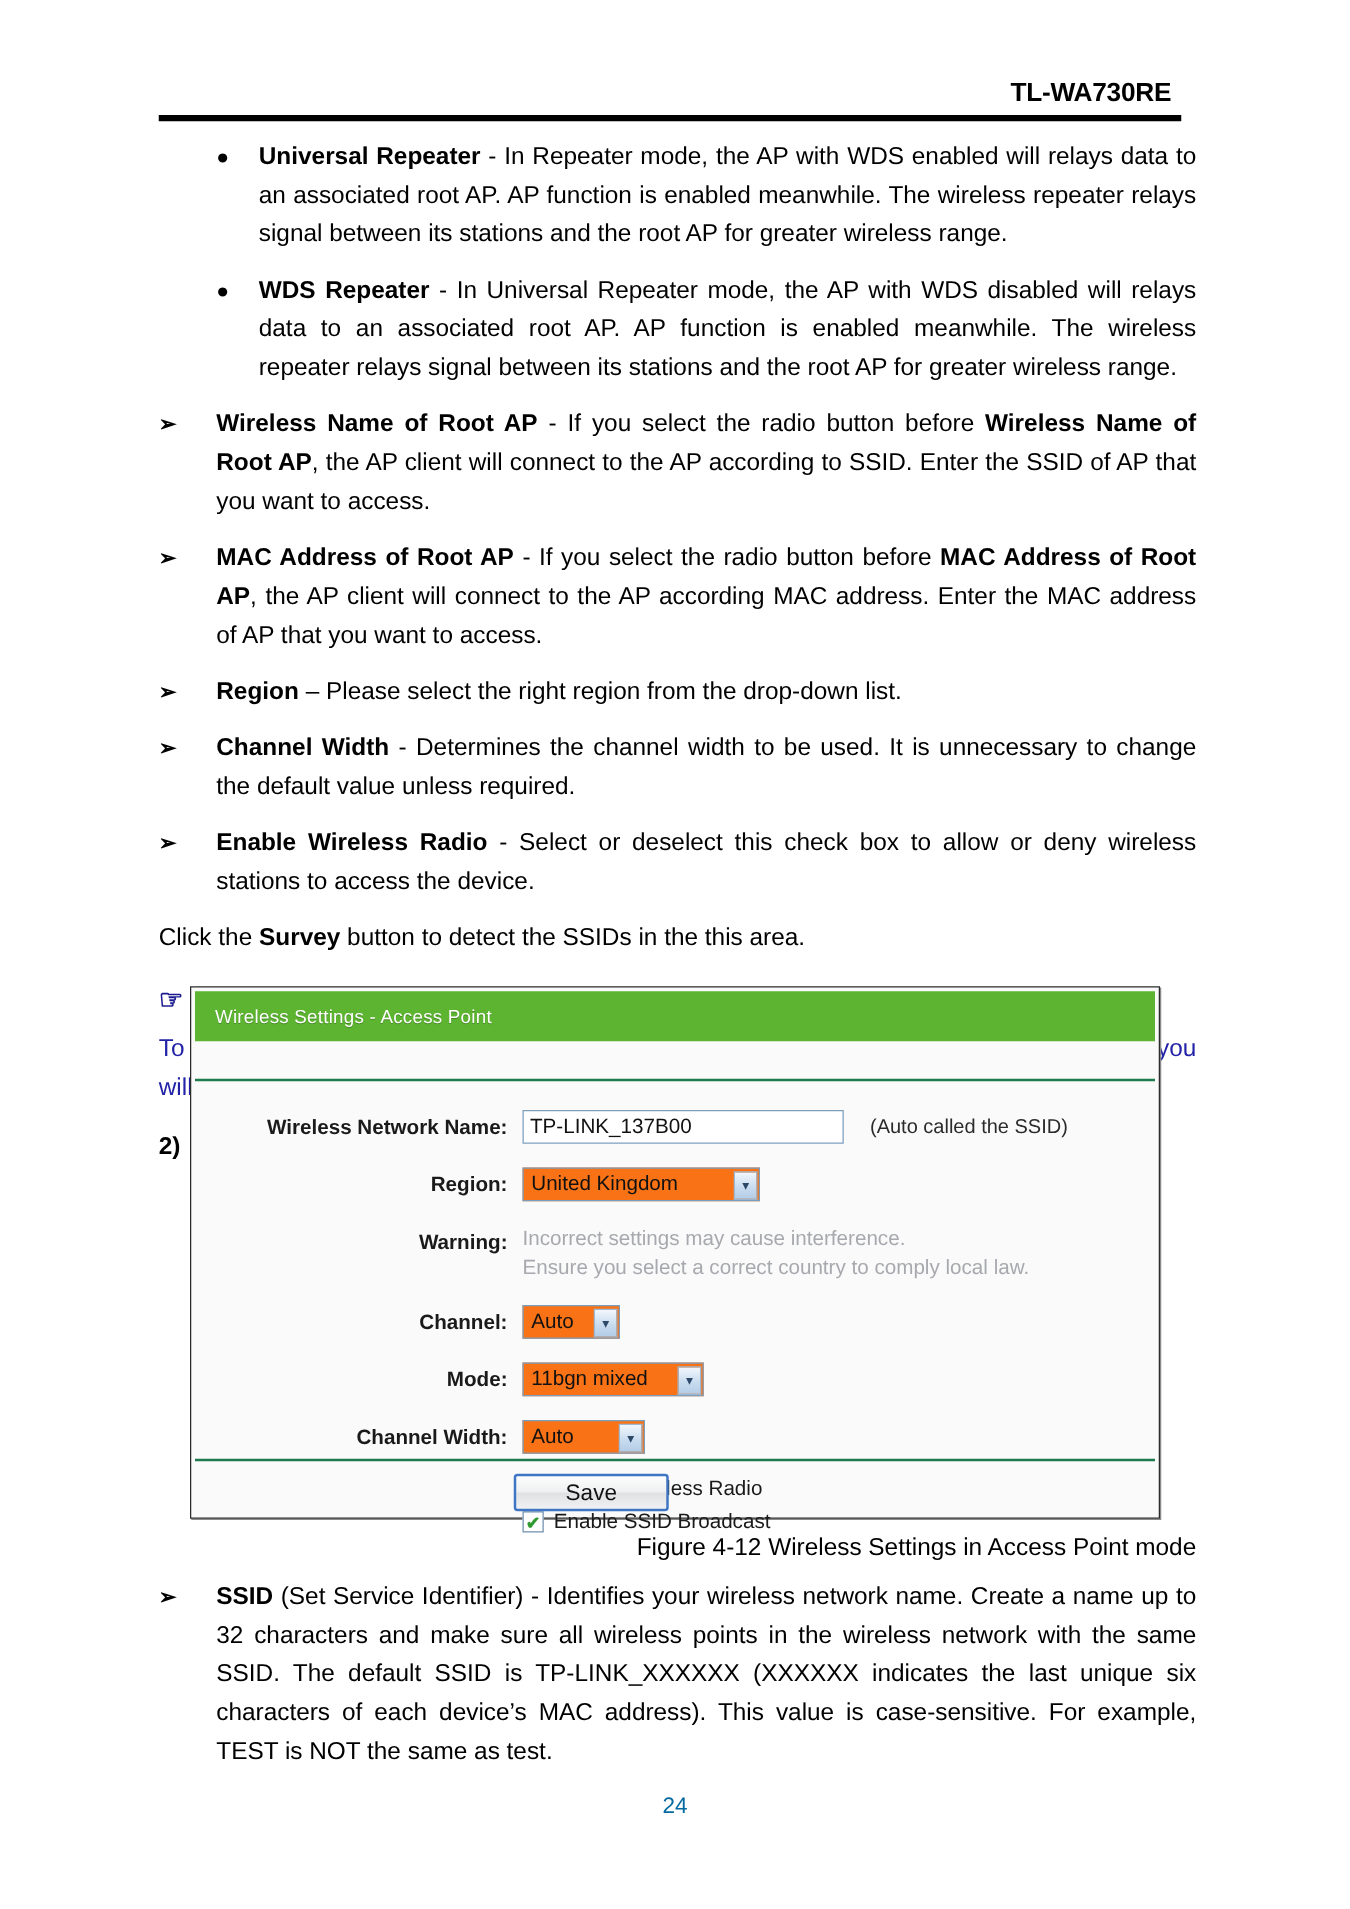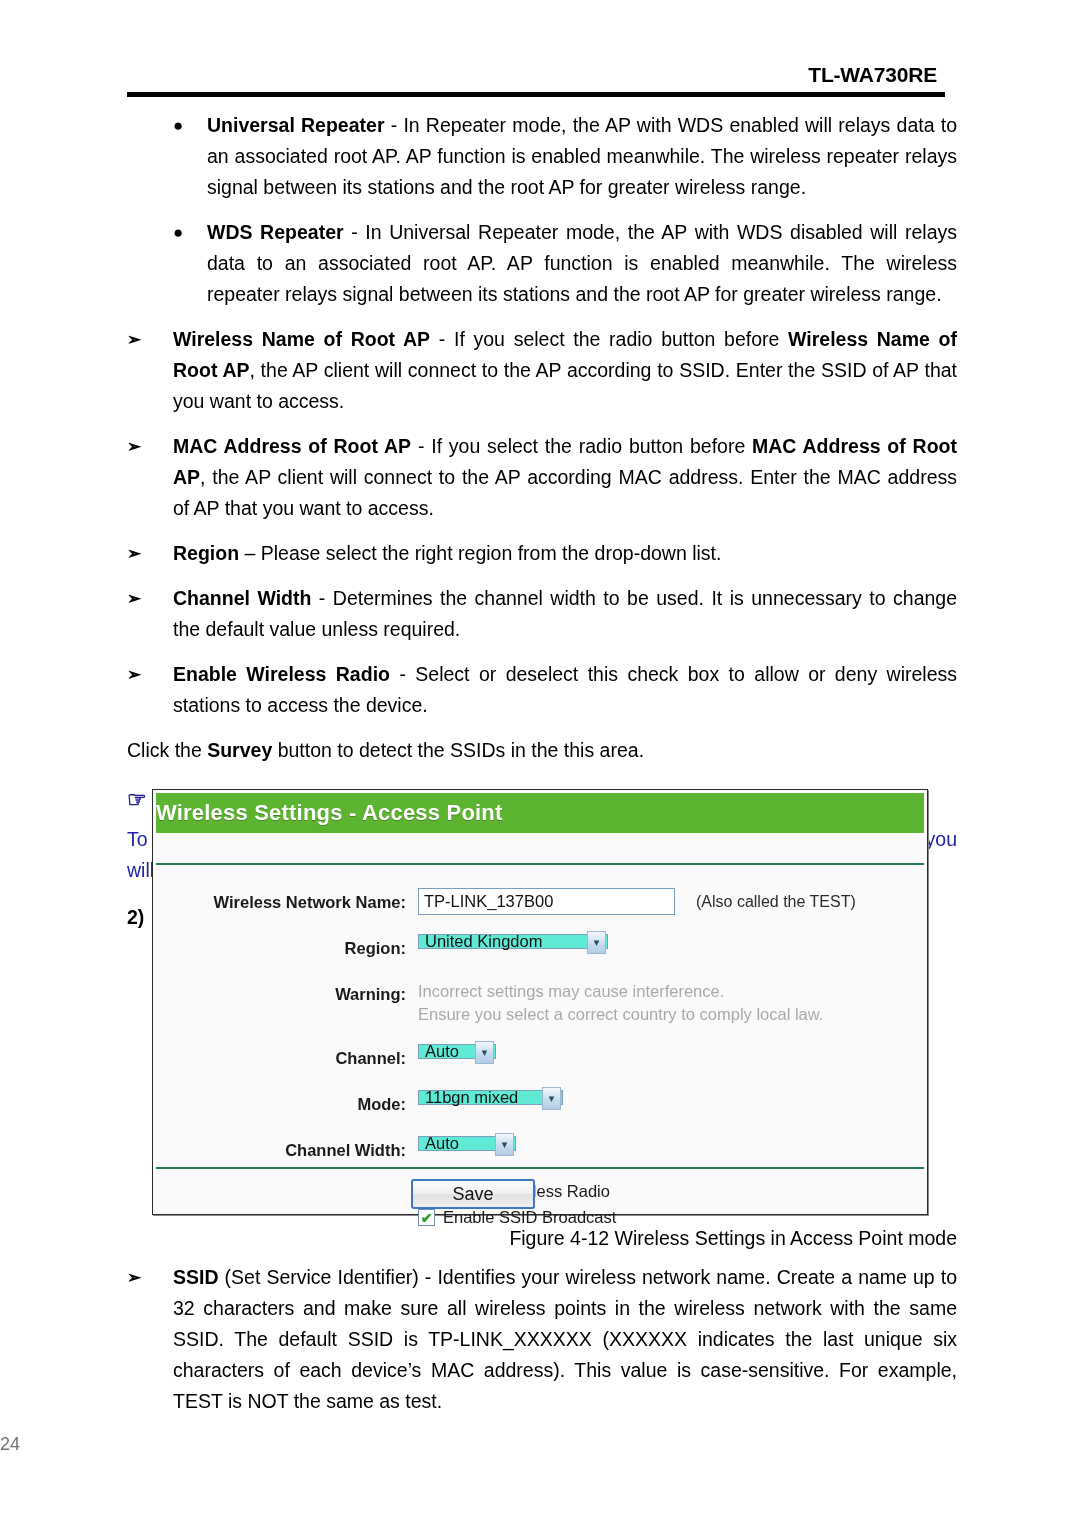--- a/index.html
+++ b/index.html
@@ -82,21 +82,21 @@
     box-sizing:border-box;
     box-shadow:1px 1px 0 #8a8a8a;
   }
   .shot-inner{ position:relative; width:100%; height:100%; }
   .shot-green{
     position:absolute; left:3px; top:3px; right:3px; height:40px;
     background:#5cb431;
     display:flex; align-items:center;
   }
   .shot-green span{
-    color:#ffffff; font-weight:bold; font-size:22px; padding-left:0;
+    color:#ffffff; font-weight:normal; font-size:15px; padding-left:16px;
     letter-spacing:0.2px; text-shadow:0 1px 0 rgba(0,0,0,.25);
   }
   .shot-sep{
     position:absolute; left:3px; right:3px; height:2px; background:#1f7a4d;
   }
   .sep-top{ top:73px; }
   .sep-bottom{ top:377px; }
 
   .form{
     position:absolute; left:0; right:0; top:80px; height:292px;
@@ -116,22 +116,22 @@
 
   .txtbox{
     width:257px; height:27px; box-sizing:border-box;
     border:1px solid #7b9ebd; background:#ffffff;
     font-size:16.5px; line-height:25px; padding:0 5px; color:#111;
     font-family:"Liberation Sans", sans-serif;
   }
   .hint{ font-size:16px; color:#2b2b2b; }
 
   .sel{
-    height:15px; box-sizing:border-box;
-    border:1px solid #7b9ebd; background:#5eead4;
+    height:27px; box-sizing:border-box;
+    border:1px solid #7b9ebd; background:#f97316;
     display:flex; align-items:center; justify-content:space-between;
     font-size:16.5px; color:#111; padding-left:6px;
   }
   .sel .lbl{ padding-right:8px; white-space:nowrap; }
   .sel .arw{
     width:19px; height:23px; margin:1px 1px 0 0; flex:0 0 auto;
     background:linear-gradient(180deg,#f2f7fc 0%,#c9dcef 55%,#b3cde6 100%);
     border:1px solid #9bb7d1; box-sizing:border-box;
     display:flex; align-items:center; justify-content:center;
     font-size:11px; color:#2c4a68;
@@ -170,22 +170,22 @@
 
   
   .figcap{
     position:absolute; left:127px; top:1227px; width:830px;
     text-align:right; font-size:19.5px; color:#000;
   }
 
   .tail{ position:absolute; left:127px; top:1262px; width:830px; }
 
   .pagenum{
-    position:absolute; left:0; top:1434px; width:1080px; 
-    font-size:18px; color:#737373;
+    position:absolute; left:0; top:1434px; width:1080px; text-align:center;
+    font-size:18px; color:#0369a1;
   }
 </style>
 </head>
 <body>
 
 <div class="page">
 
   <div class="hdr">
     <div class="hdr-row">
       <div class="hdr-model">TL-WA730RE</div>
@@ -253,21 +253,21 @@
       </div>
 
       <div class="shot-sep sep-top"></div>
 
       <div class="form">
 
         <div class="frow">
           <div class="flabel">Wireless Network Name:</div>
           <div class="fctl">
             <div class="txtbox">TP-LINK_137B00</div>
-            <div class="hint">(Also called the TEST)</div>
+            <div class="hint">(Auto called the SSID)</div>
           </div>
         </div>
 
         <div class="frow">
           <div class="flabel">Region:</div>
           <div class="fctl">
             <div class="sel sel-region">
               <span class="lbl">United Kingdom</span>
               <span class="arw">▾</span>
             </div>

